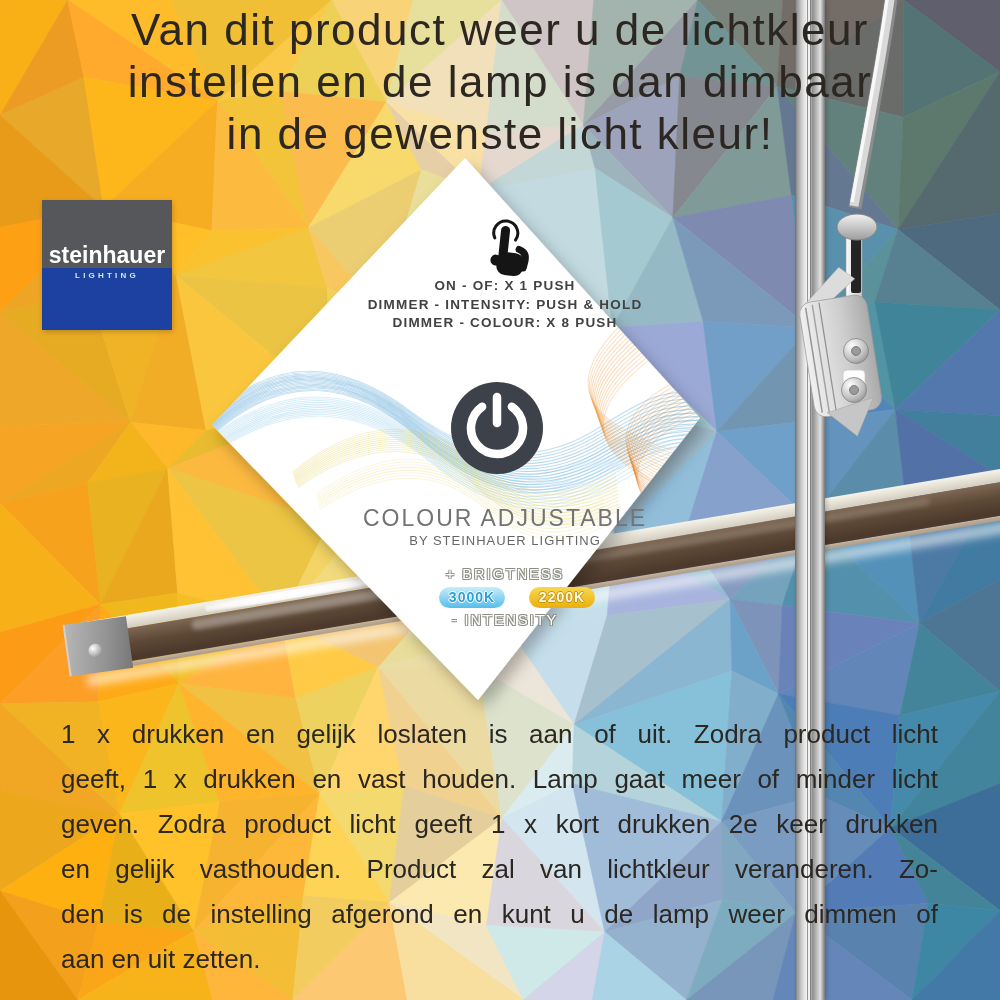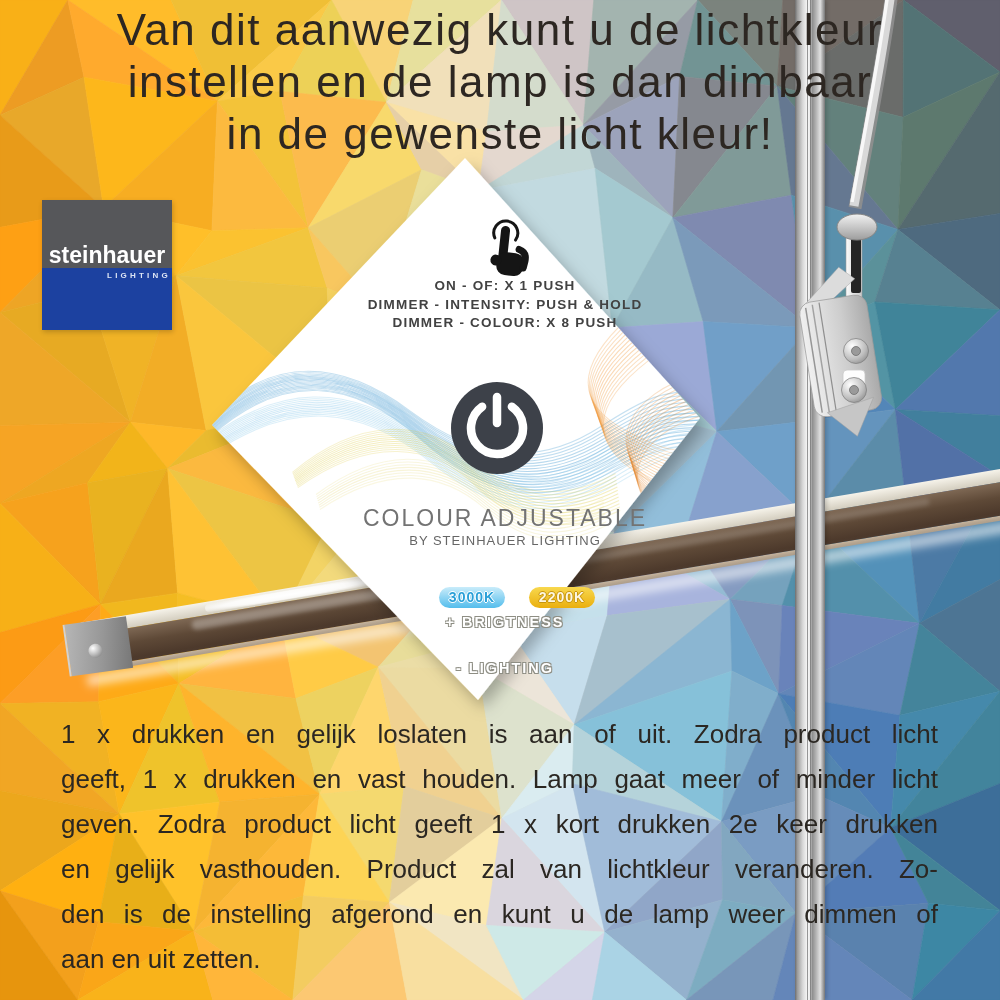--- a/index.html
+++ b/index.html
@@ -44,40 +44,40 @@
   #scene{z-index:30;pointer-events:none;}
 
   
   #diamond-content{position:absolute;left:255px;top:0;width:500px;z-index:35;text-align:center;}
   .instr{position:absolute;left:0;width:500px;top:277px;color:#424242;
          font-size:13.5px;line-height:18.6px;letter-spacing:1.2px;font-weight:bold;}
   .d-title{position:absolute;left:0;width:500px;top:505px;color:#737373;
            font-size:23px;letter-spacing:2px;}
   .d-subtitle{position:absolute;left:0;width:500px;top:533px;color:#666;
               font-size:13px;letter-spacing:1px;}
-  .outline-txt{color:#fff;font-weight:bold;font-size:14.5px;letter-spacing:2px;
-         text-shadow:-1px -1px 0 #8e8e84,1px -1px 0 #8e8e84,-1px 1px 0 #8e8e84,1px 1px 0 #8e8e84;margin-top:48px;}
+  .outline-txt{color:#fff;font-weight:normal;font-size:14.5px;letter-spacing:2px;
+         text-shadow:-1px -1px 0 #8e8e84,1px -1px 0 #8e8e84,-1px 1px 0 #8e8e84,1px 1px 0 #8e8e84;}
   .d-plus{position:absolute;left:0;width:500px;top:566px;}
   .d-minus{position:absolute;left:0;width:500px;top:612px;}
   .pill-row{position:absolute;left:12px;width:500px;top:587px;display:flex;
             justify-content:center;gap:24px;}
   .pill{width:66px;height:21px;border-radius:11px;font-size:14px;font-weight:bold;
         line-height:21px;letter-spacing:1px;text-align:center;}
   .pill-3000{text-shadow:-1px 0 0 #fff,1px 0 0 #fff,0 -1px 0 #fff,0 1px 0 #fff;}
   .pill-2200{text-shadow:-1px 0 0 #c8960f,1px 0 0 #c8960f,0 -1px 0 #c8960f,0 1px 0 #c8960f;}
 
   
   #logo{position:absolute;left:42px;top:200px;width:130px;height:130px;z-index:40;
         box-shadow:1px 2px 5px rgba(0,0,0,.2);}
   .logo-gray{position:absolute;left:0;top:0;width:130px;height:68px;background:#56575a;}
   .logo-blue{position:absolute;left:0;top:68px;width:130px;height:62px;background:#1c41a0;}
   .logo-word{position:absolute;left:0;top:42px;width:130px;text-align:center;color:#fff;
              font-size:23px;letter-spacing:0;font-weight:bold;}
   .logo-tag{position:absolute;left:0;top:71px;width:130px;text-align:center;color:#dbe4f4;
-            font-size:8px;letter-spacing:3.2px;font-weight:bold;padding-left:32px;}
+            font-size:8px;letter-spacing:3.2px;font-weight:bold;}
 
   
   #heading{position:absolute;left:0;top:4px;width:1000px;z-index:45;text-align:center;
            color:#2d2722;font-size:44px;line-height:52px;letter-spacing:1.5px;}
   #paragraph{position:absolute;left:61px;top:712px;width:877px;z-index:45;
              color:#2b2722;font-size:26px;line-height:45px;}
   #paragraph .pline{text-align:justify;text-align-last:justify;white-space:nowrap;}
   #paragraph .pline.last{text-align-last:left;}
 </style>
 </head>
@@ -469,32 +469,32 @@
       <div>DIMMER - INTENSITY: PUSH &amp; HOLD</div>
       <div>DIMMER - COLOUR: X 8 PUSH</div>
     </div>
     <div class="d-title">COLOUR ADJUSTABLE</div>
     <div class="d-subtitle">BY STEINHAUER LIGHTING</div>
     <div class="d-plus outline-txt">+ BRIGTNESS</div>
     <div class="pill-row">
       <div class="pill pill-3000" style="background: linear-gradient(rgb(201, 236, 250), rgb(84, 189, 236)); color: rgb(42, 160, 216);">3000K</div>
       <div class="pill pill-2200" style="background: linear-gradient(rgb(248, 216, 78), rgb(234, 175, 14)); color: rgb(253, 247, 226);">2200K</div>
     </div>
-    <div class="d-minus outline-txt">- LIGHTING</div>
+    <div class="d-minus outline-txt">- INTENSITY</div>
   </div>
 
   <div id="logo">
     <div class="logo-gray" style="background: rgb(86, 87, 90);"></div>
     <div class="logo-blue" style="background: rgb(28, 65, 160);"></div>
     <div class="logo-word">steinhauer</div>
     <div class="logo-tag">LIGHTING</div>
   </div>
 
   <div id="heading" style="color: rgb(45, 39, 34);">
-    <div>Van dit aanwezig kunt u de lichtkleur</div>
+    <div>Van dit product weer u de lichtkleur</div>
     <div>instellen en de lamp is dan dimbaar</div>
     <div>in de gewenste licht kleur!</div>
   </div>
 
   <div id="paragraph" style="color: rgb(43, 39, 34);">
     <div class="pline">1 x drukken en gelijk loslaten is aan of uit. Zodra product licht</div>
     <div class="pline">geeft, 1 x drukken en vast houden. Lamp gaat meer of minder licht</div>
     <div class="pline">geven. Zodra product licht geeft 1 x kort drukken 2e keer drukken</div>
     <div class="pline">en gelijk vasthouden. Product zal van lichtkleur veranderen. Zo-</div>
     <div class="pline">den is de instelling afgerond en kunt u de lamp weer dimmen of</div>

